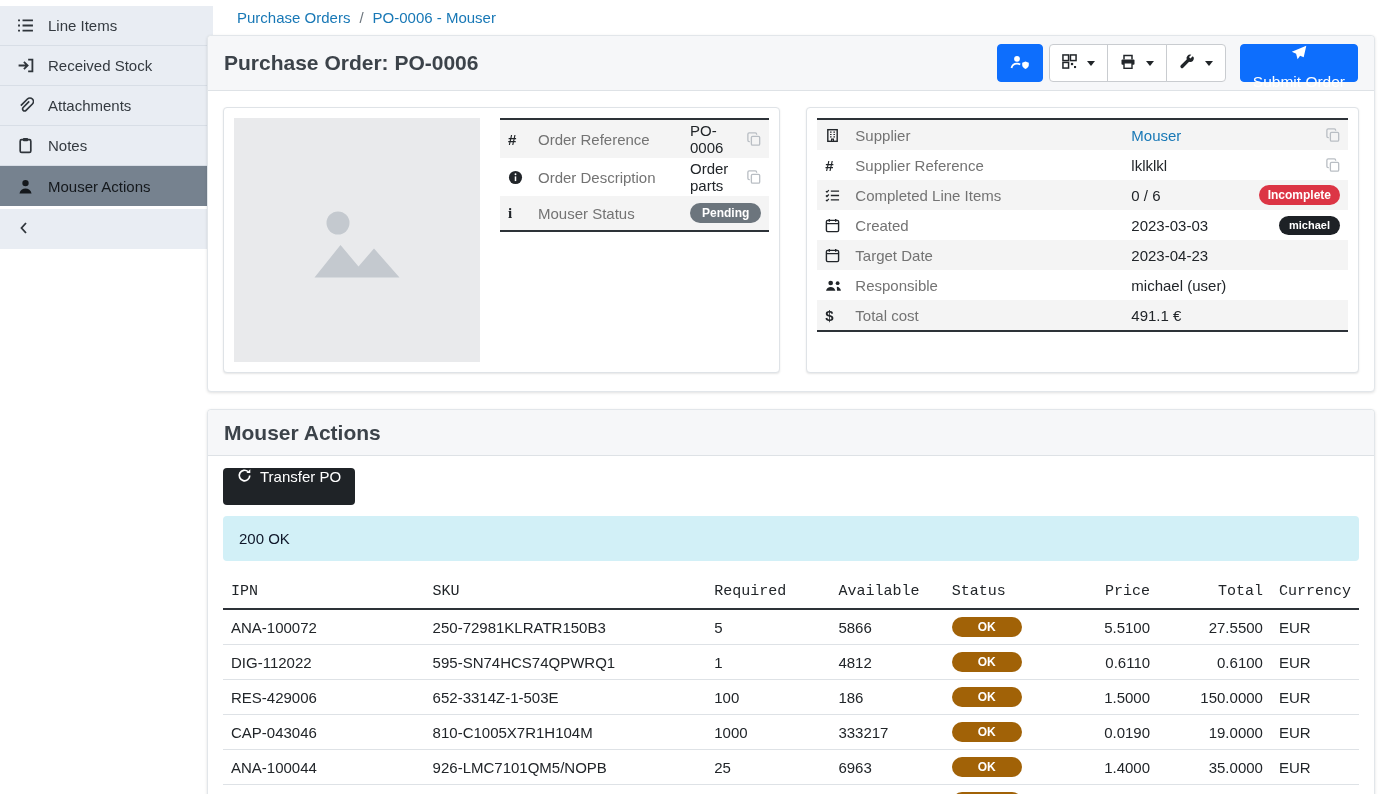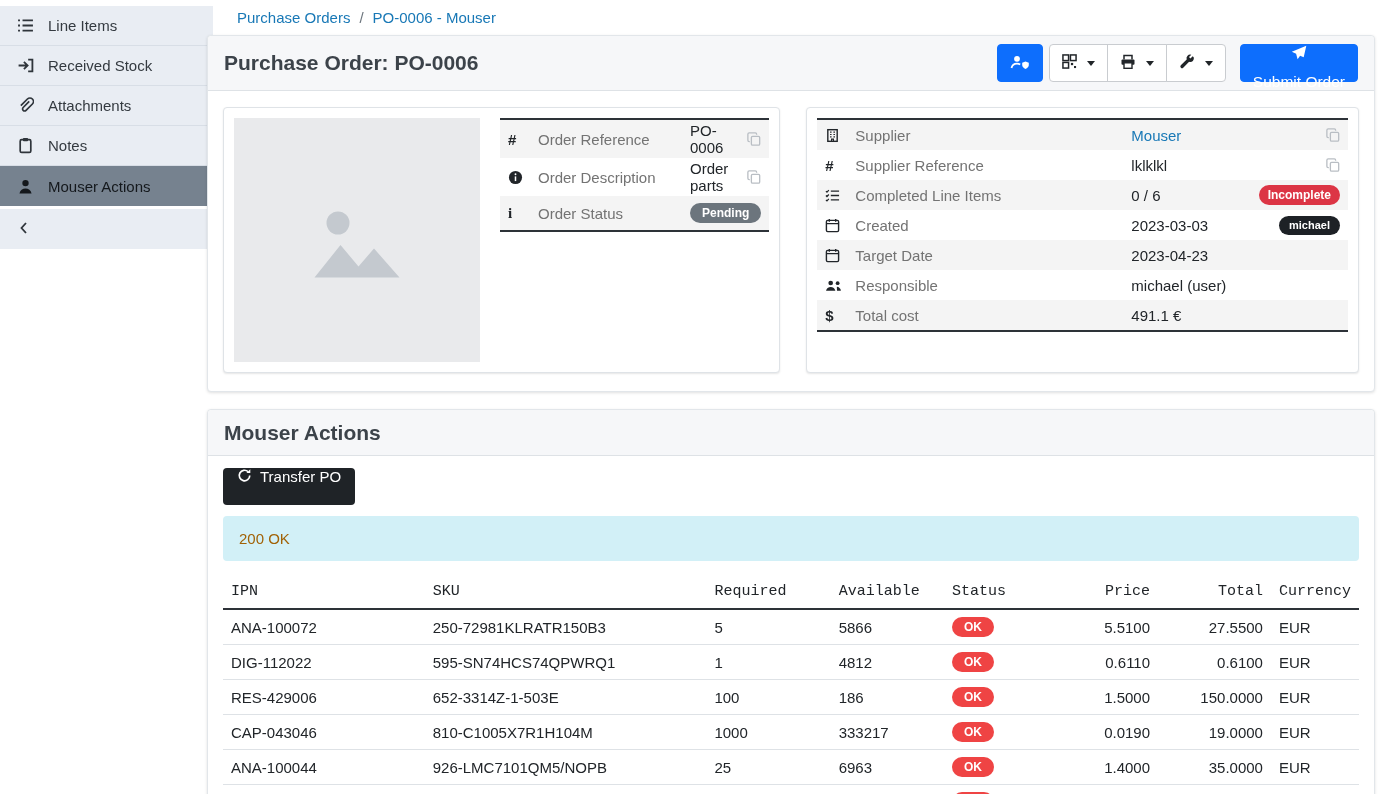--- a/index.html
+++ b/index.html
@@ -96,32 +96,32 @@
   .card-l .dlabel { width: 152px; }
   .card-r .dlabel { width: 276px; }
   .card-r .drow { min-height: 30px; }
   .copy-icon { color: #b9bec4; margin-left: auto; cursor: pointer; display: flex; }
   .link { color: #1878b6; text-decoration: none; cursor: pointer; }
 
   .badge { display: inline-block; color: #fff; font-weight: 700; border-radius: 10px; line-height: 1; }
   .badge-pending { background: #6c757d; font-size: 12px; padding: 4px 12px; }
   .badge-incomplete { background: #dc3545; font-size: 12px; padding: 4px 9px; margin-left: auto; }
   .badge-user { background: #1d2126; font-size: 11px; padding: 4px 10px; margin-left: auto; }
-  .badge-ok { background: #ef4444; font-size: 12px; padding: 4px 12px; }
+  .badge-ok { background: #a16207; font-size: 12px; padding: 4px 26px; }
 
   
   .panel-body { padding: 12px 15px 0 15px; }
   .btn-transfer {
     background: #1f2327; color: #fff; border: none; border-radius: 4px;
     height: 37px; display: inline-flex; gap: 8px;
     padding: 0 14px; font-size: 15px; cursor: pointer; margin-bottom: 11px;
     font-family: inherit;
   }
   .alert {
-    background: #d2f0f7; color: #a16207; border-radius: 4px;
+    background: #d2f0f7; color: #0f172a; border-radius: 4px;
     padding: 14px 16px; margin-bottom: 16px;
   }
 
   table.mtable { width: 100%; border-collapse: collapse; }
   .mtable th {
     text-align: left; font-weight: 400; color: #212529;
     padding: 6px 8px 8px 8px; border-bottom: 2px solid #2d3238; font-family: Liberation Mono, monospace;
   }
   .mtable td { padding: 7px 8px; border-bottom: 1px solid #dee2e6; }
   .mtable th.num, .mtable td.num { text-align: right; }
@@ -285,21 +285,21 @@
                 <span class="copy-icon">
                     <svg width="14" height="14" viewBox="0 0 16 16">
                       <rect x="5" y="5" width="9.5" height="10" rx="1.4" fill="none" stroke="currentColor" stroke-width="1.5"></rect>
                       <path d="M3.2 11h-.7A1.5 1.5 0 0 1 1 9.5v-7A1.5 1.5 0 0 1 2.5 1h7A1.5 1.5 0 0 1 11 2.5v.7" fill="none" stroke="currentColor" stroke-width="1.5"></path>
                     </svg>
                   </span>
               </span>
             </div>
             <div class="drow striped">
               <span class="dicon" style="font-family:'Liberation Serif',serif;font-weight:700;">i</span>
-              <span class="dlabel">Order Status</span>
+              <span class="dlabel">Mouser Status</span>
               <span class="dvalue">
                   <span class="badge badge-pending">Pending</span>
                 </span>
             </div>
           </div>
         </div>
       </div>
 
       <div class="card card-r">
         <div class="dtable">

